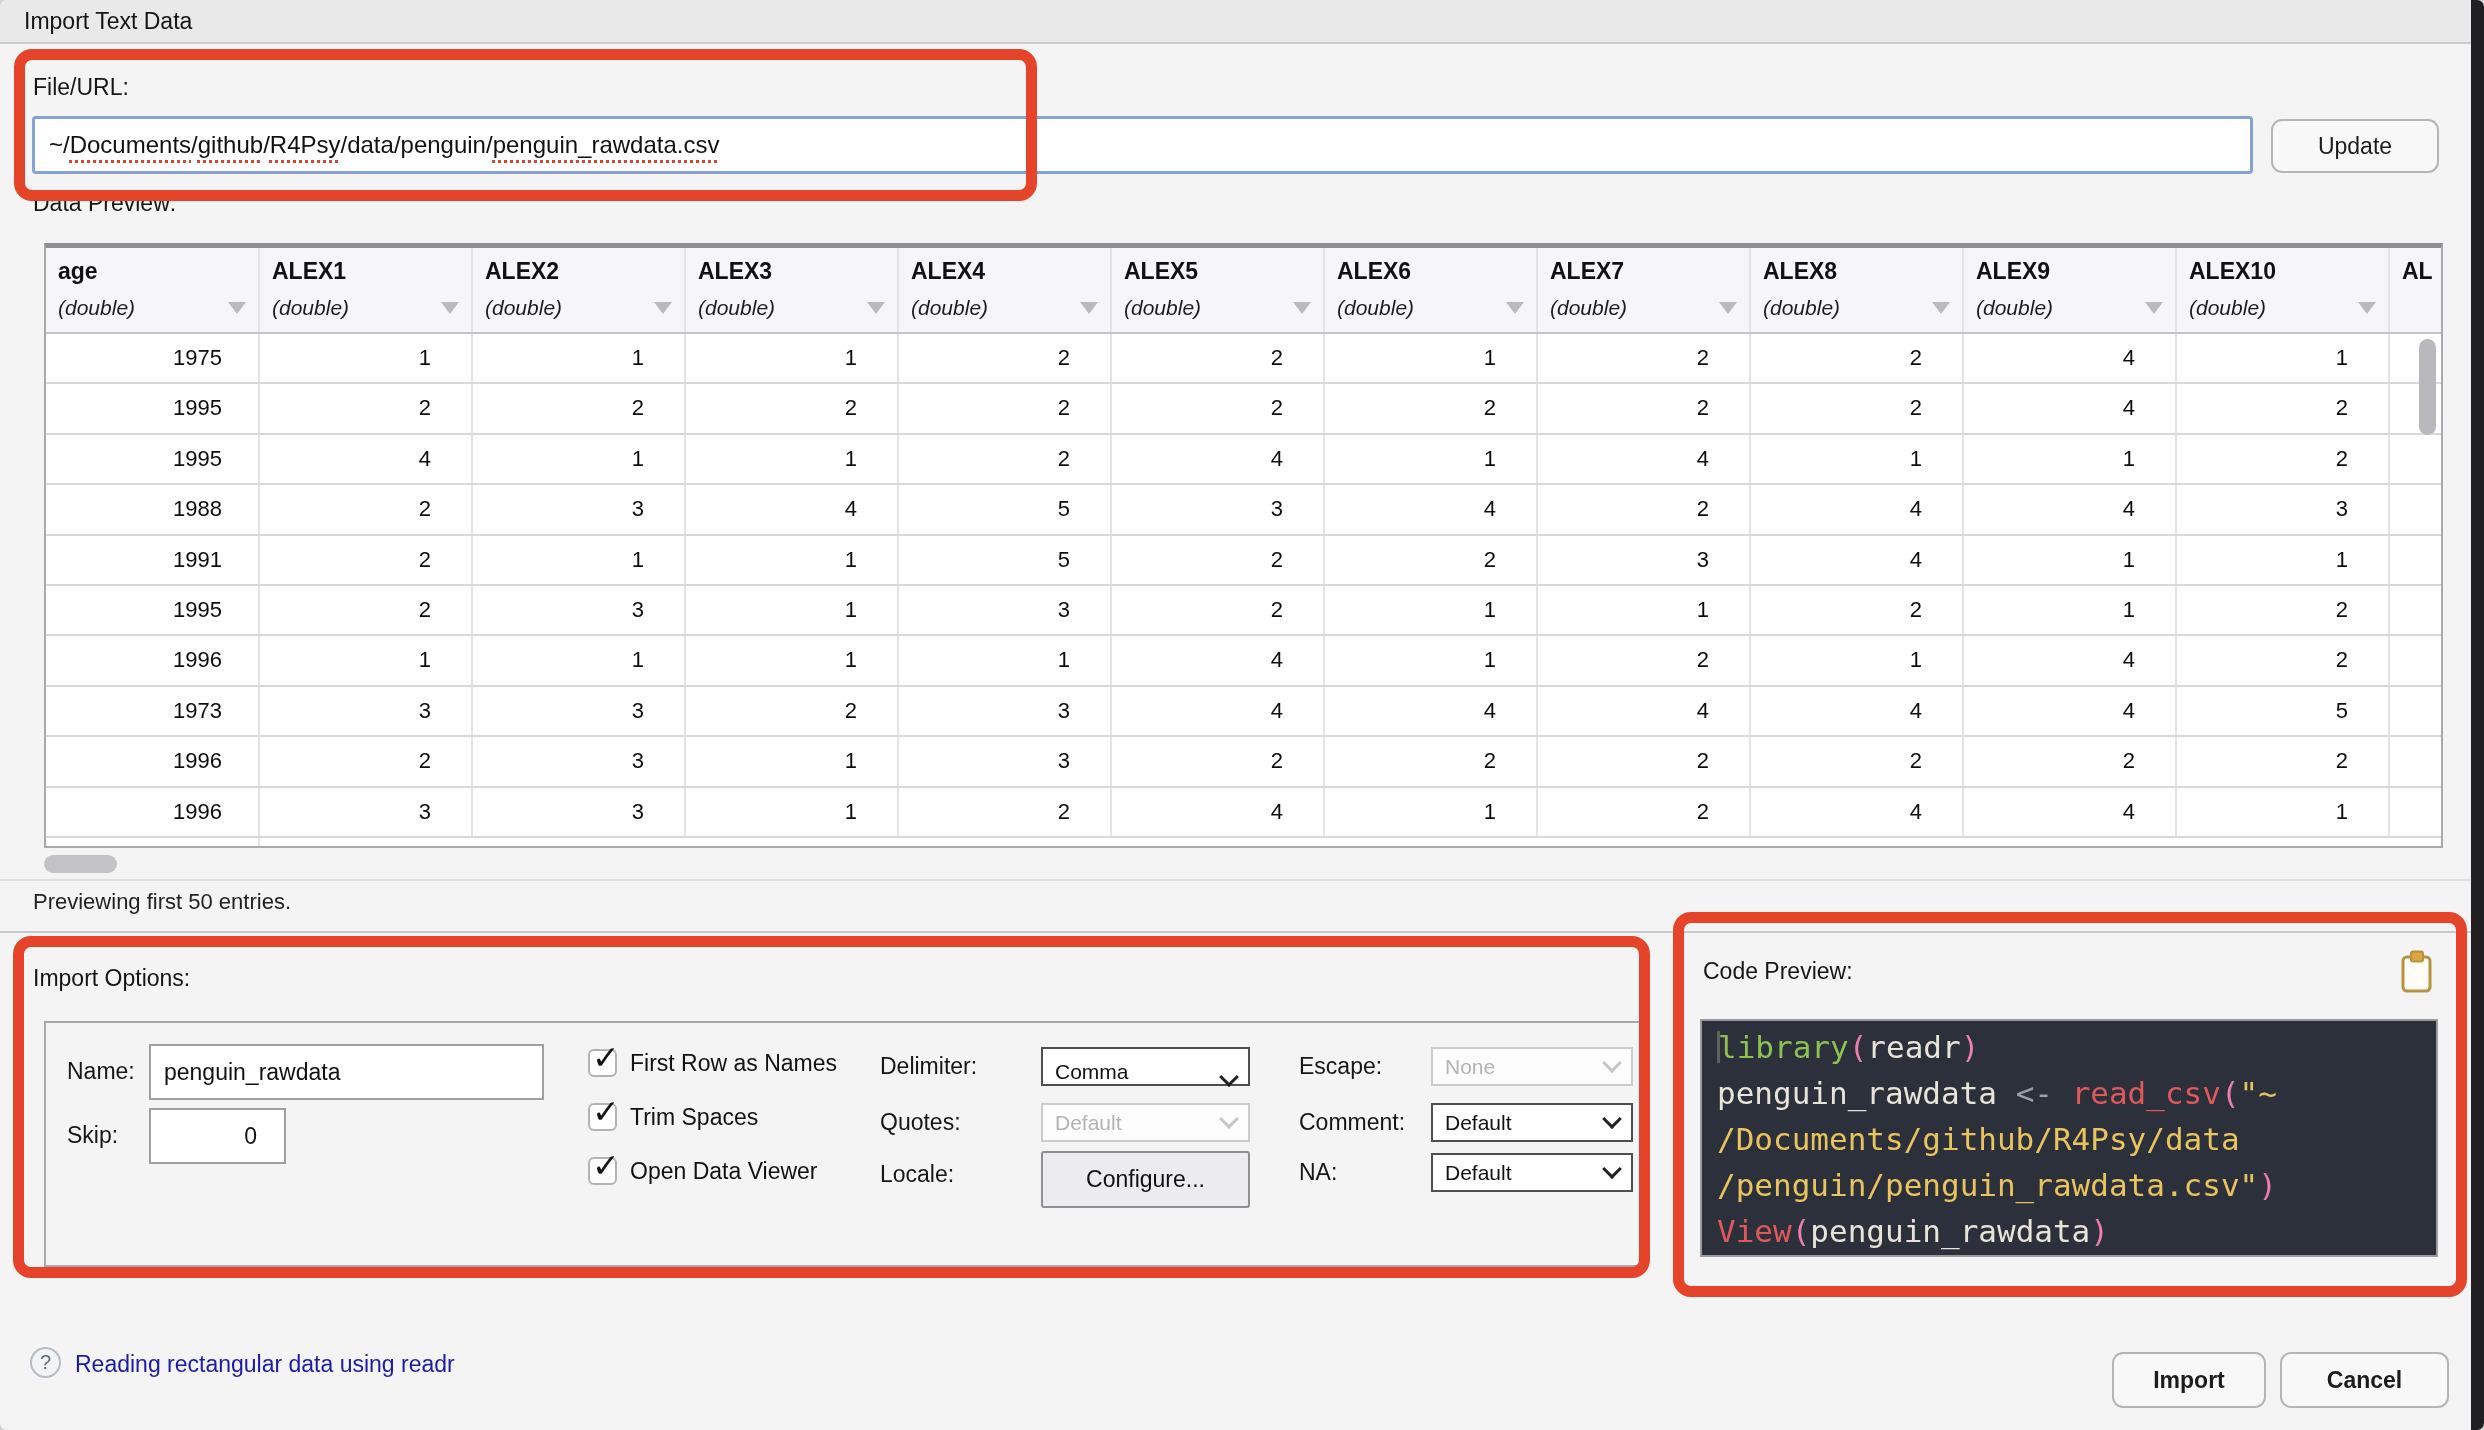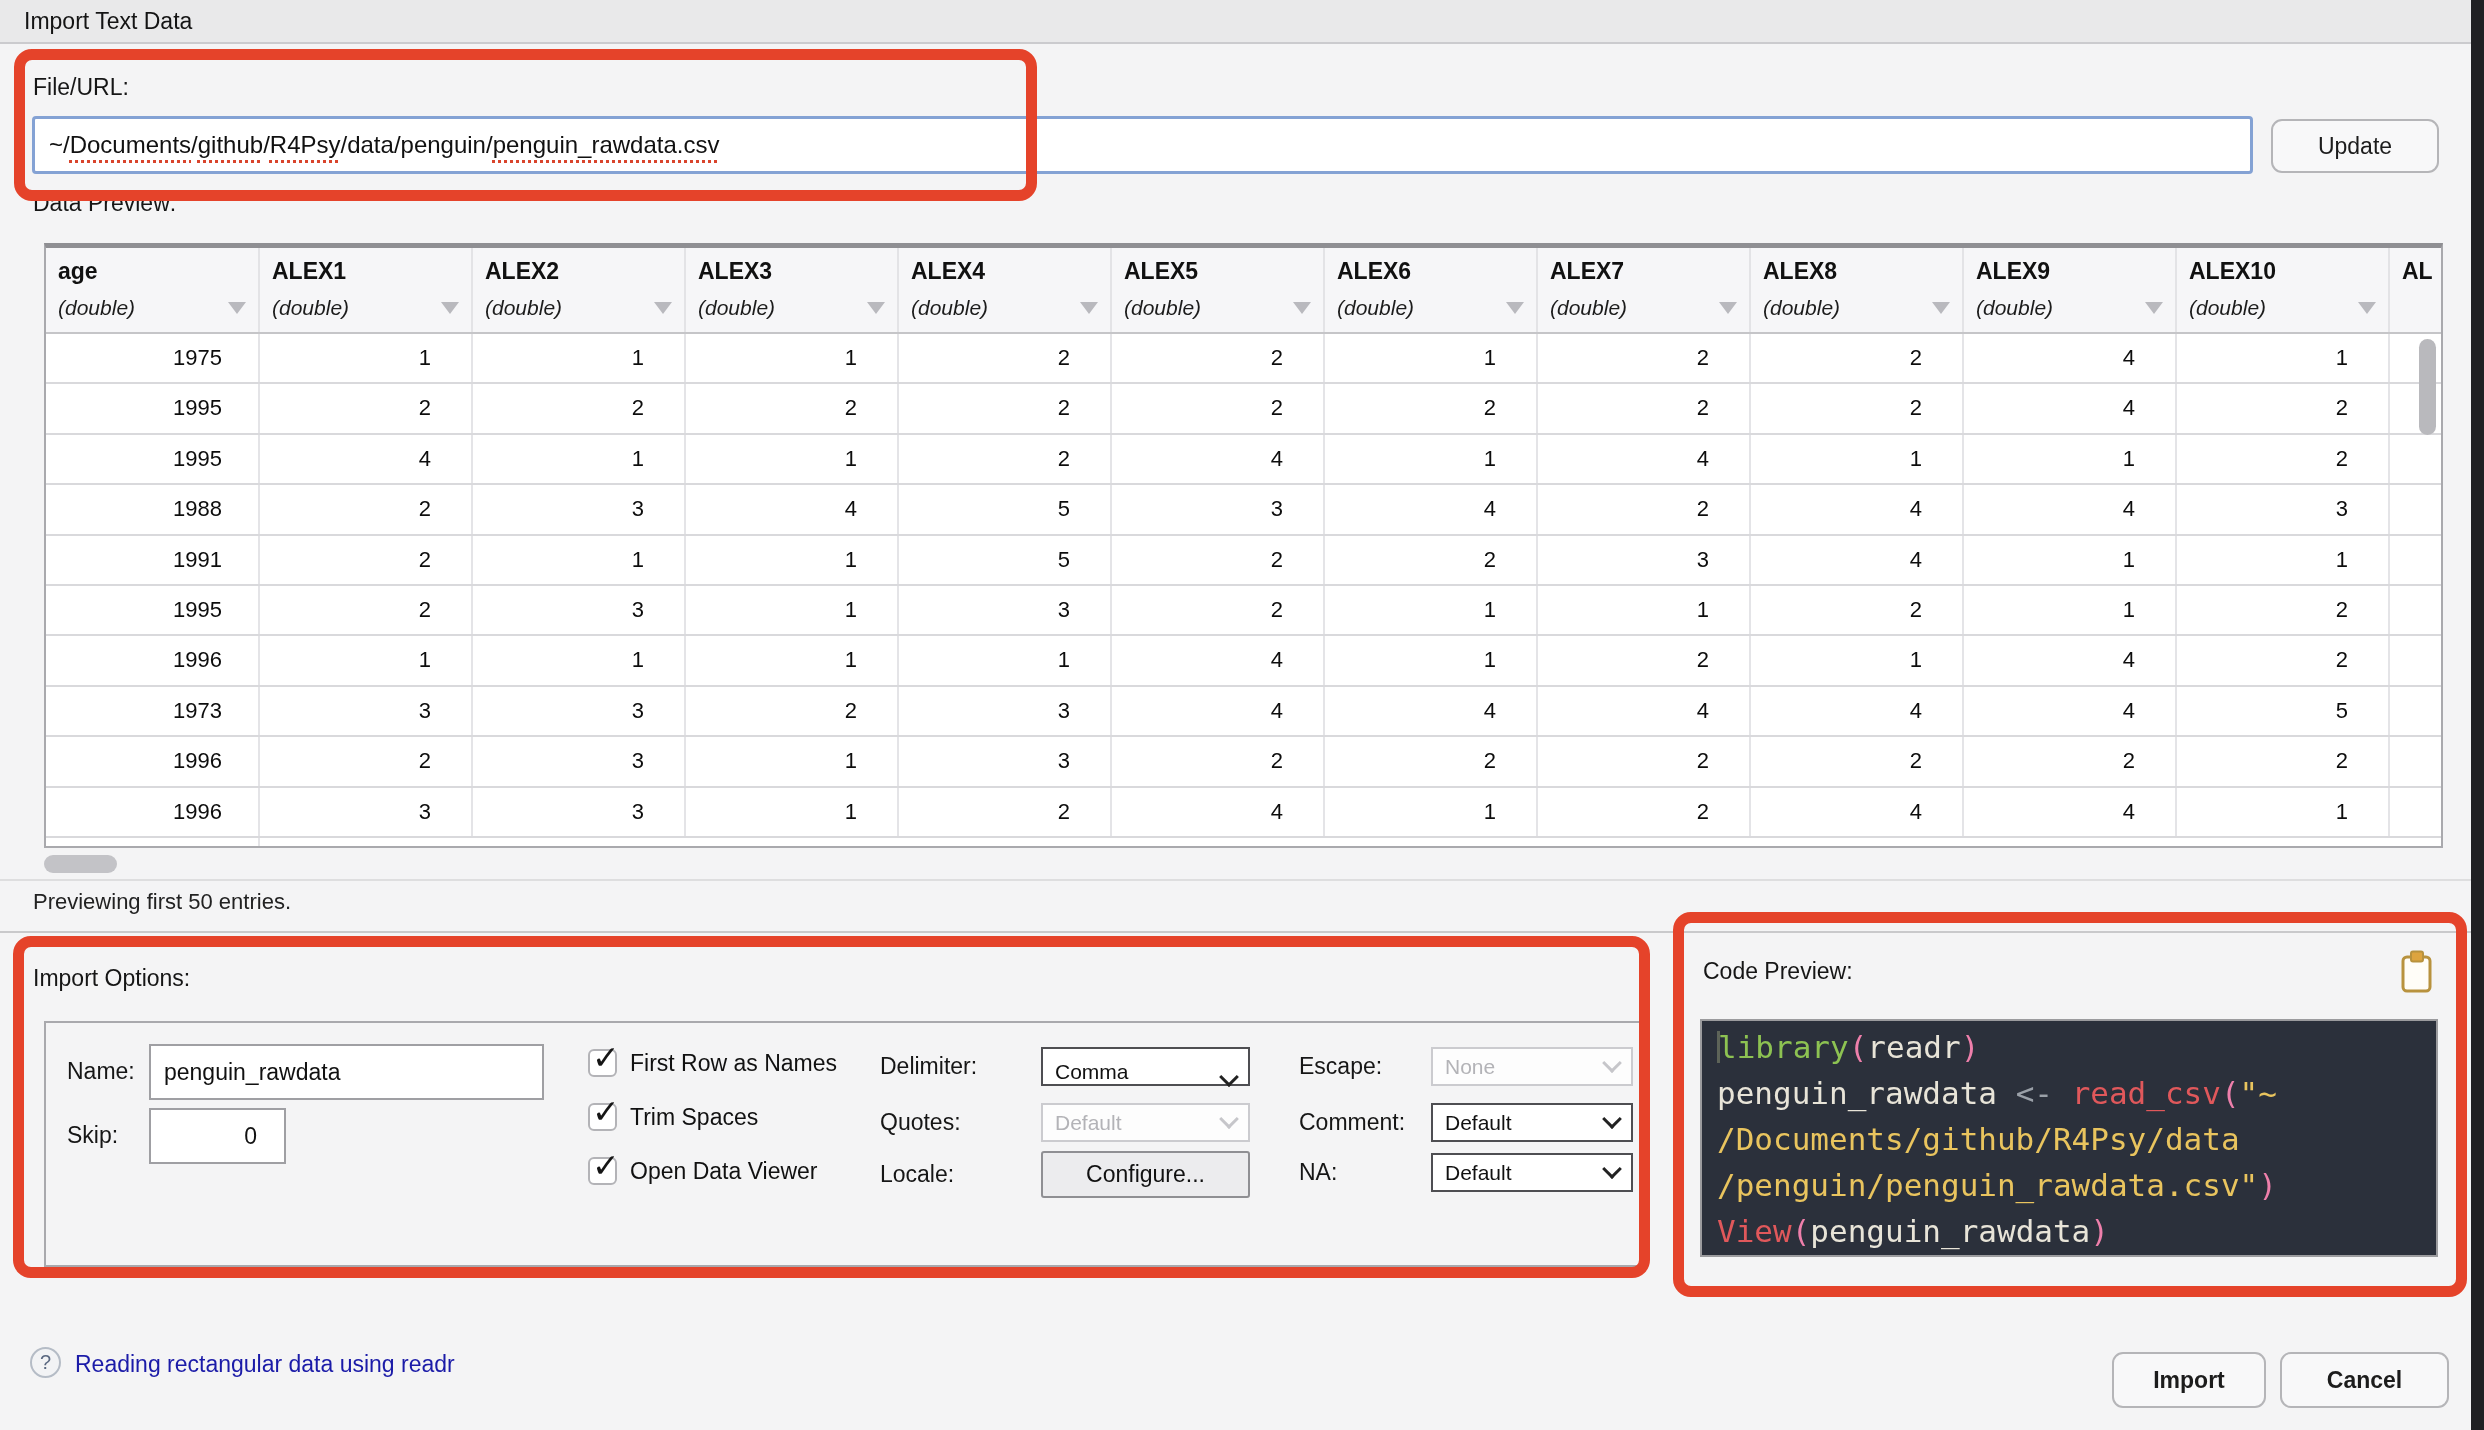--- a/index.html
+++ b/index.html
@@ -1,17 +1,17 @@
 <!DOCTYPE html>
 <html><head>
 <meta charset="utf-8">
 <style>
   html,body{margin:0;padding:0;background:#d0d0d0;}
   #app{position:relative;width:2484px;height:1430px;background:#f4f4f5;
-       font-family:"Liberation Sans",sans-serif;color:#111;overflow:hidden;}
+       font-family:"Liberation Sans",sans-serif;color:#111;overflow:hidden;border-radius:7px;}
 
   
   #titlebar{position:absolute;left:0;top:0;width:2484px;height:44px;background:#e9e9ea;
             border-bottom:2px solid #cbcbce;box-sizing:border-box;}
   #titlebar span{position:absolute;left:24px;top:50%;transform:translateY(-50%);
                  font-size:23px;color:#141414;}
 
   .lbl{position:absolute;font-size:23px;color:#161616;white-space:nowrap;}
   #file-url-label{left:33px;top:74px;}
   #data-preview-label{left:33px;top:190px;}
@@ -414,21 +414,21 @@
     <div class="selectbox" style="left: 1041px; top: 1047px; width: 209px; height: 39px; align-items: flex-end;">
       <span class="selval">Comma</span>
       <span class="chev"></span>
     </div>
     <div class="optlabel" style="left: 880px; top: 1109px;">Quotes:</div>
     <div class="selectbox disabled" style="left: 1041px; top: 1103px; width: 209px; height: 39px;">
       <span class="selval">Default</span>
       <span class="chev"></span>
     </div>
     <div class="optlabel" style="left: 880px; top: 1161px;">Locale:</div>
-    <div class="configure-btn" style="left: 1041px; top: 1151px; width: 209px; height: 47px;">Configure...</div>
+    <div class="configure-btn" style="left: 1041px; top: 1151px; width: 209px; height: 57px;">Configure...</div>
     <div class="optlabel" style="left: 1299px; top: 1053px;">Escape:</div>
     <div class="selectbox disabled" style="left: 1431px; top: 1047px; width: 202px; height: 39px;">
       <span class="selval">None</span>
       <span class="chev"></span>
     </div>
     <div class="optlabel" style="left: 1299px; top: 1109px;">Comment:</div>
     <div class="selectbox" style="left: 1431px; top: 1103px; width: 202px; height: 39px;">
       <span class="selval">Default</span>
       <span class="chev"></span>
     </div>

